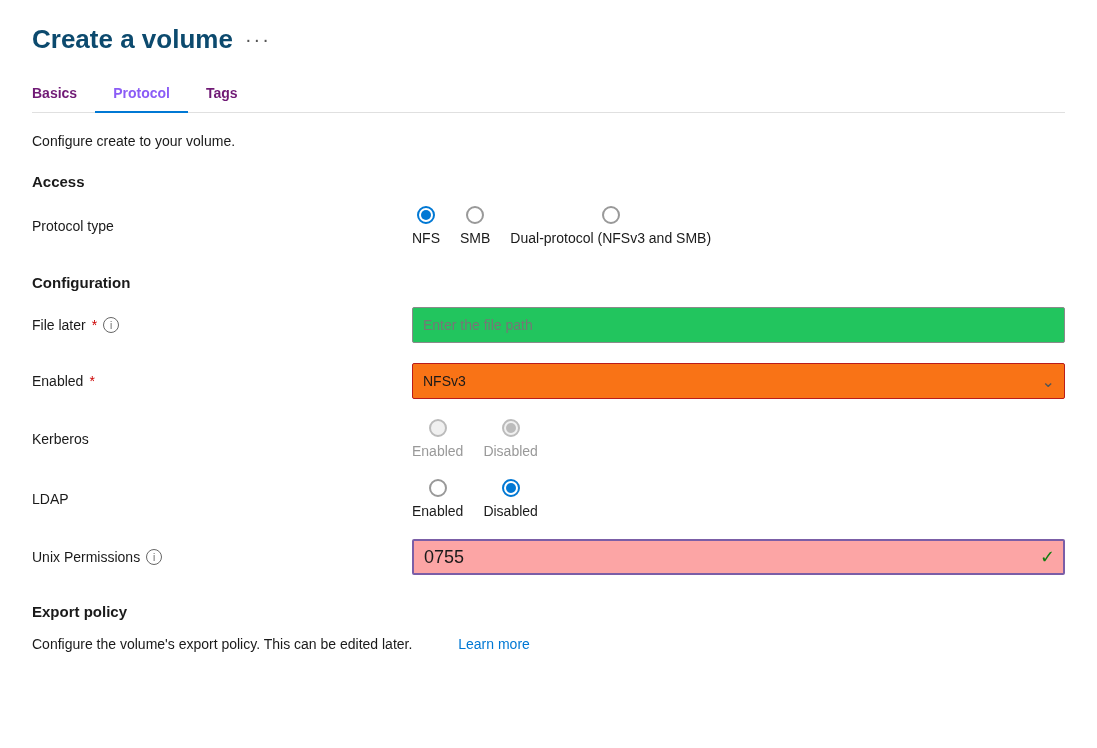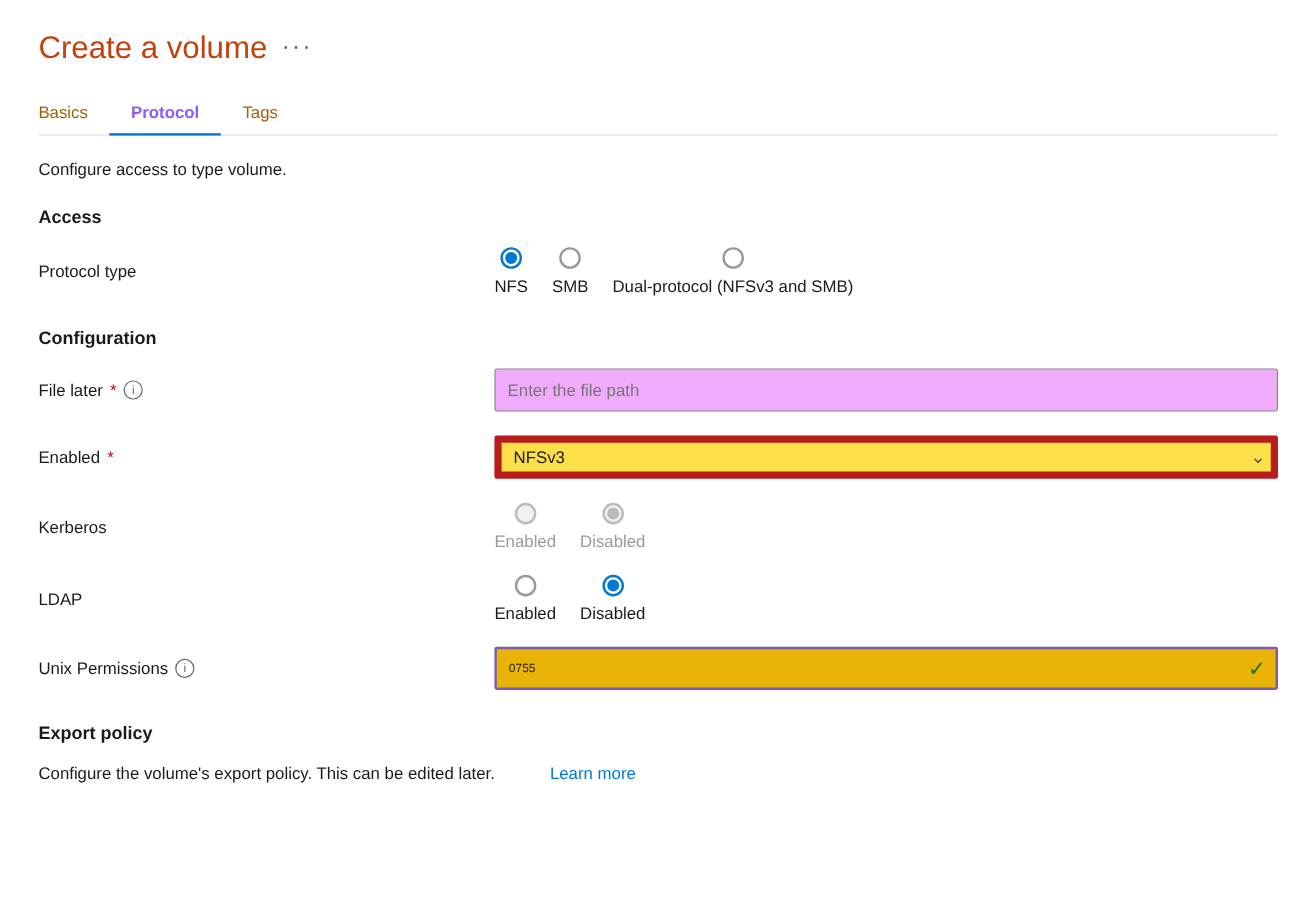--- a/index.html
+++ b/index.html
@@ -20,46 +20,47 @@
 
     .page-title-row {
       display: flex;
       align-items: center;
       gap: 12px;
       margin-bottom: 20px;
     }
 
     .page-title {
       font-size: 26px;
-      font-weight: 400;
-      color: #c2410c;
+      font-weight: 700;
+      color: #0c4a6e;
     }
 
     .more-icon {
       font-size: 20px;
       color: #555;
       letter-spacing: 2px;
       cursor: pointer;
     }
 
     .tabs {
       display: flex;
       gap: 0;
       border-bottom: 1px solid #e0e0e0;
       margin-bottom: 20px;
     }
 
     .tab {
       padding: 10px 18px;
       font-size: 14px;
-      color: #a16207;
+      color: #701a75;
       cursor: pointer;
       border-bottom: 2px solid transparent;
       margin-bottom: -1px;
       white-space: nowrap;
+      font-weight: bold;
     }
 
     .tab:first-child {
       padding-left: 0;
     }
 
     .tab.active {
       color: #8b5cf6;
       font-weight: 600;
       border-bottom: 2px solid #0078d4;
@@ -193,41 +194,41 @@
 
     .text-input {
       width: 100%;
       height: 36px;
       border: 1px solid #8a8a8a;
       border-radius: 2px;
       padding: 0 10px;
       font-size: 14px;
       color: #333;
       outline: none;
-      background: #f0abfc;
+      background: #22c55e;
     }
 
     .text-input::placeholder {
       color: #767676;
     }
 
     .select-wrapper {
       position: relative;
       width: 100%;
     }
 
     .select-input {
       width: 100%;
       height: 36px;
-      border: 6px solid #b91c1c;
+      border: 1px solid #b91c1c;
       border-radius: 2px;
       padding: 0 24px 0 10px;
       font-size: 14px;
       color: #1a1a1a;
-      background: #fde047;
+      background: #f97316;
       appearance: none;
       cursor: pointer;
       outline: none;
     }
 
     .select-arrow {
       position: absolute;
       right: 10px;
       top: 50%;
       transform: translateY(-50%);
@@ -240,23 +241,23 @@
       position: relative;
       width: 100%;
     }
 
     .unix-input {
       width: 100%;
       height: 36px;
       border: 2px solid #7b5ea7;
       border-radius: 2px;
       padding: 0 36px 0 10px;
-      font-size: 10px;
-      color: #1a1a1a;
-      background: #eab308;
+      font-size: 18px;
+      color: #1a1a1a;
+      background: #fca5a5;
       outline: none;
     }
 
     .unix-check {
       position: absolute;
       right: 10px;
       top: 50%;
       transform: translateY(-50%);
       color: #107c10;
       font-size: 18px;
@@ -276,21 +277,21 @@
   <h1 class="page-title">Create a volume</h1>
   <span class="more-icon">···</span>
 </div>
 
 <nav class="tabs">
   <div class="tab">Basics</div>
   <div class="tab active">Protocol</div>
   <div class="tab">Tags</div>
 </nav>
 
-<p class="subtitle">Configure access to type volume.</p>
+<p class="subtitle">Configure create to your volume.</p>
 
 <div class="section">
   <div class="section-title">Access</div>
   <div class="form-row">
     <div class="form-label">
       <span>Protocol type</span>
     </div>
     <div class="form-control">
       <div class="radio-group">
         <label class="radio-option">

